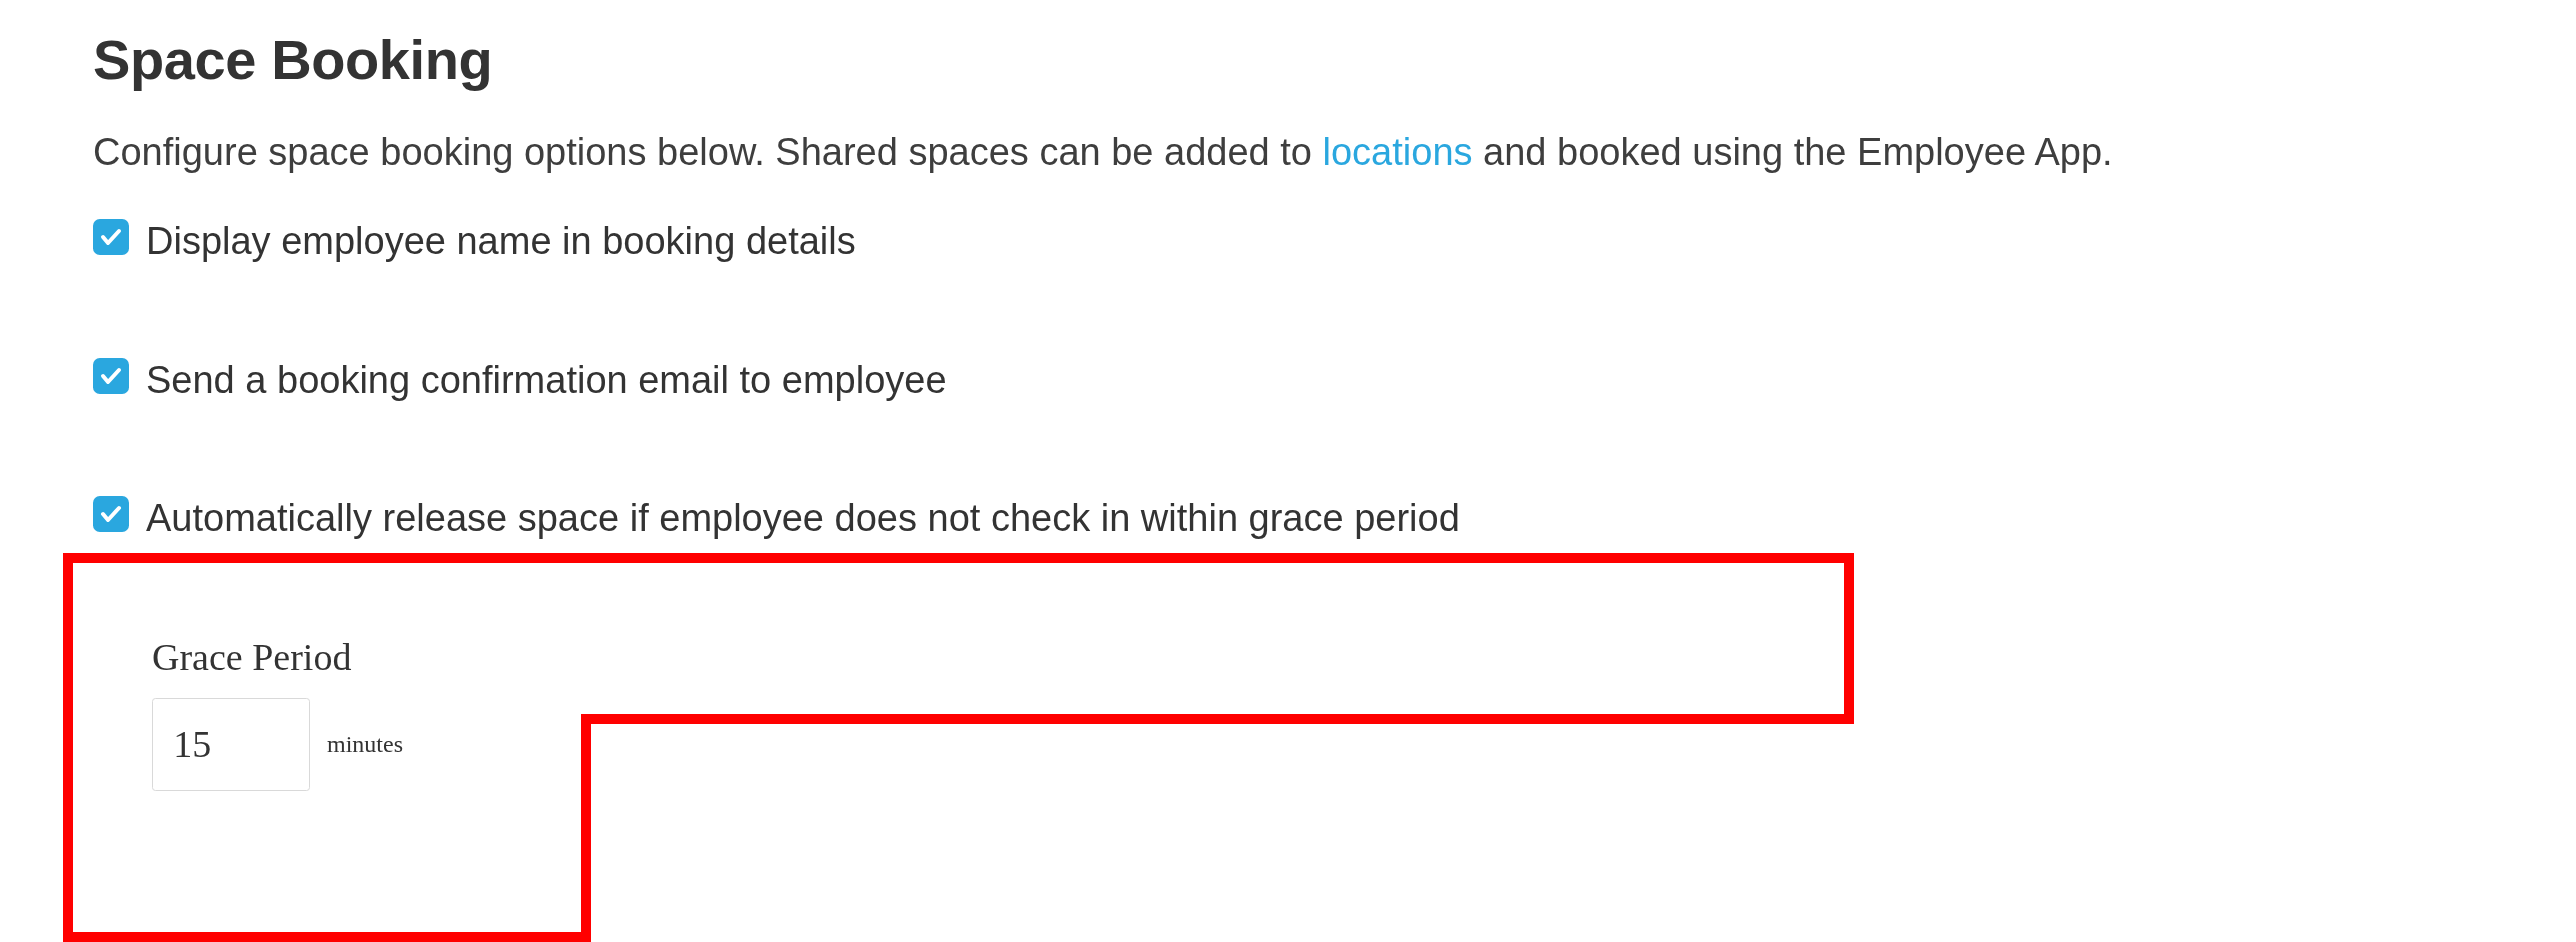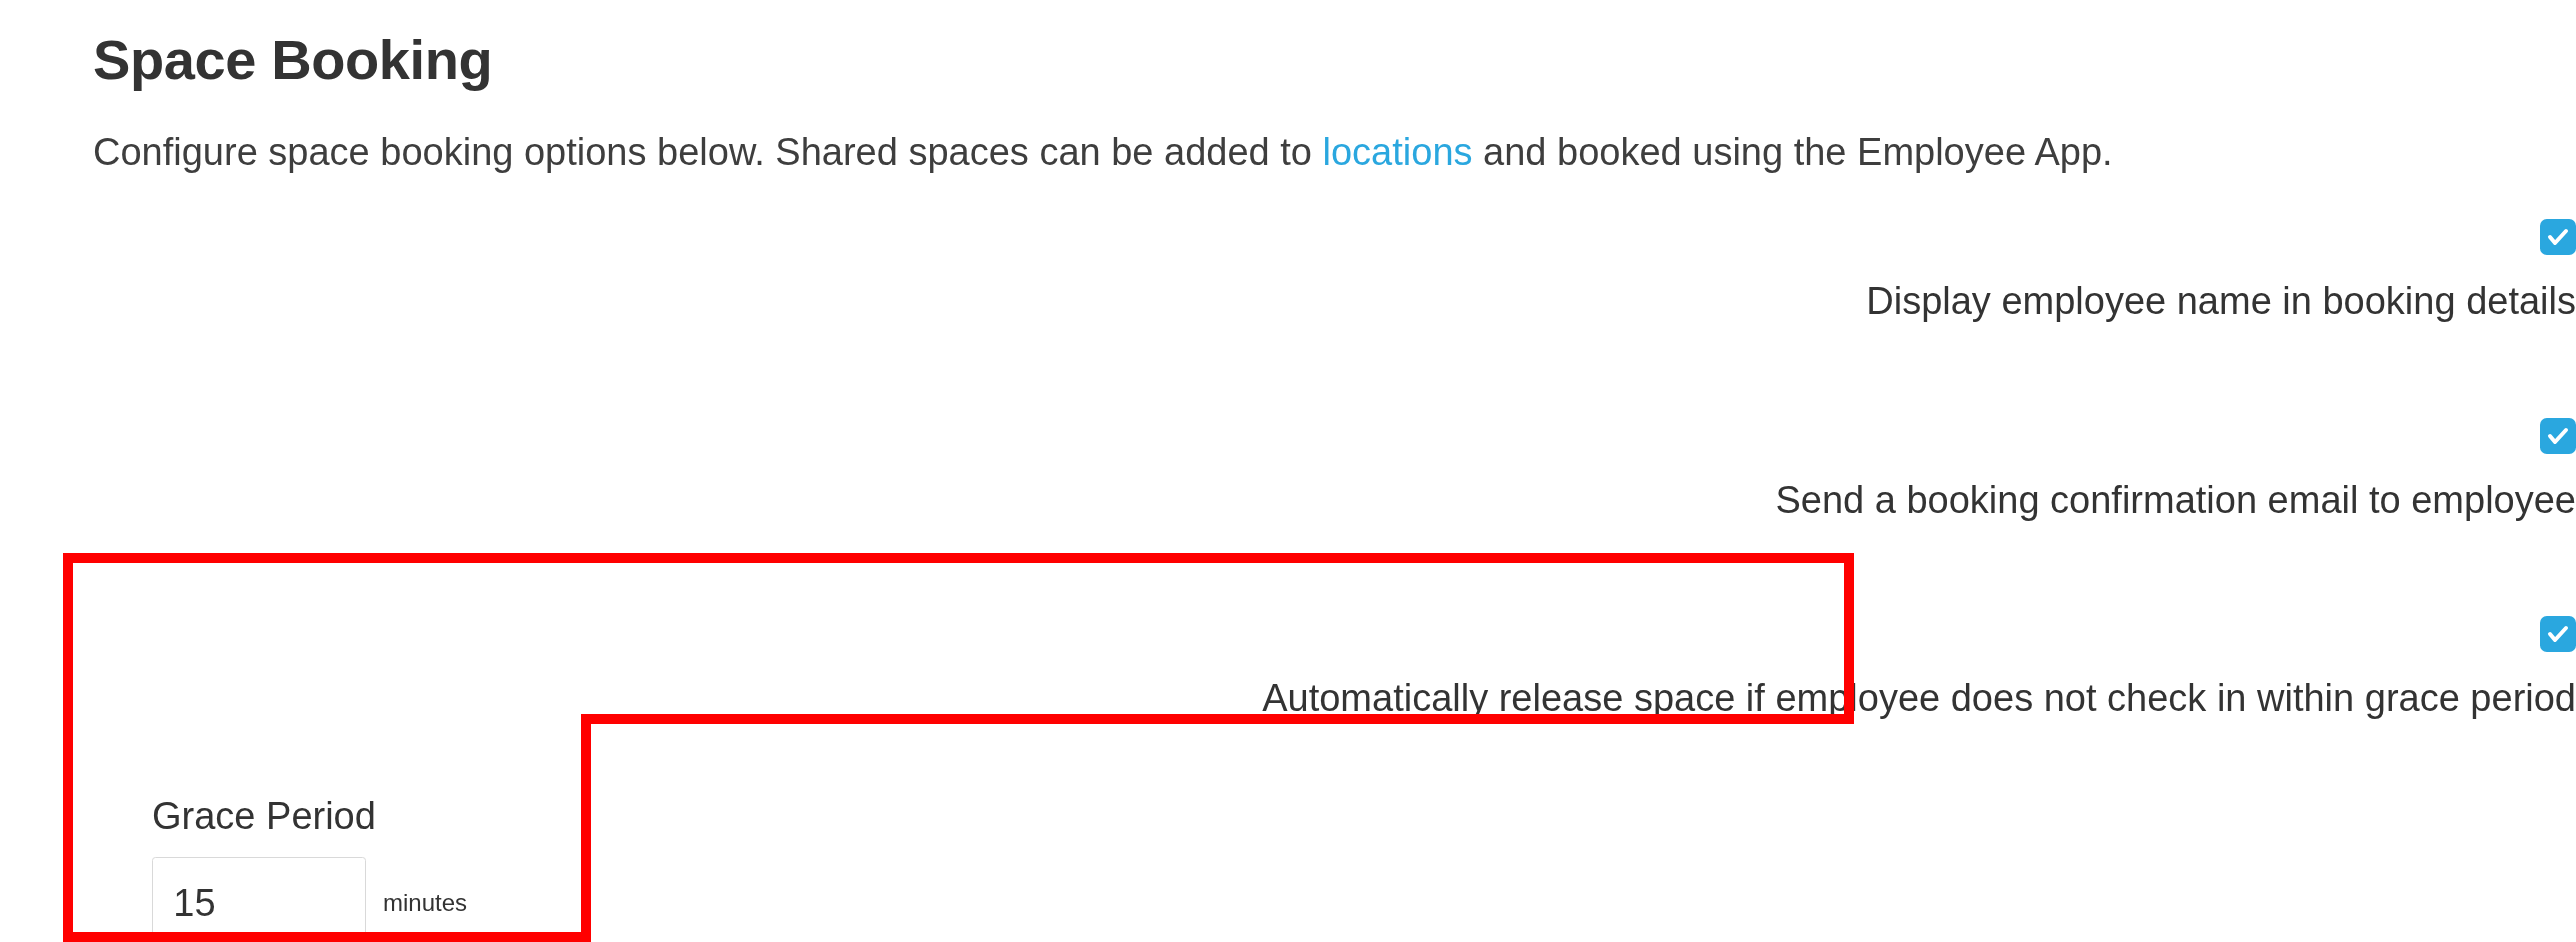--- a/index.html
+++ b/index.html
@@ -33,23 +33,22 @@
       text-decoration: none;
       cursor: pointer;
     }
     .options {
       display: flex;
       flex-direction: column;
       gap: 93px;
     }
     .option-row {
       display: flex;
-      align-items: flex-end;
-      gap: 24px;
-      flex-direction: column;
+      align-items: flex-start;
+      gap: 17px;
     }
     .checkbox {
       width: 36px;
       height: 36px;
       border-radius: 6.8px;
       background: #2aa7df;
       display: flex;
       align-items: center;
       justify-content: center;
       flex: 0 0 auto;
@@ -59,35 +58,36 @@
       width: 24px;
       height: 24px;
       display: block;
     }
     .option-label {
       font-size: 38px;
       color: #333333;
       line-height: 1.2;
     }
     .grace-block {
-      margin-top: 73px;
+      margin-top: 93px;
       margin-left: 59px;
+      font-family: Liberation Serif, serif;
     }
     .grace-label {
       font-size: 38px;
       color: #333333;
       margin-bottom: 18.6px;
     }
     .grace-input-row {
       display: flex;
       align-items: center;
       gap: 17px;
     }
     .grace-input {
-      width: 214px;
+      width: 158px;
       height: 93px;
       border: 1.7px solid #d9d9d9;
       border-radius: 3.4px;
       font-size: 38px;
       color: #333333;
       padding: 0 20.3px;
       font-family: inherit;
     }
     .grace-unit {
       font-size: 24px;

